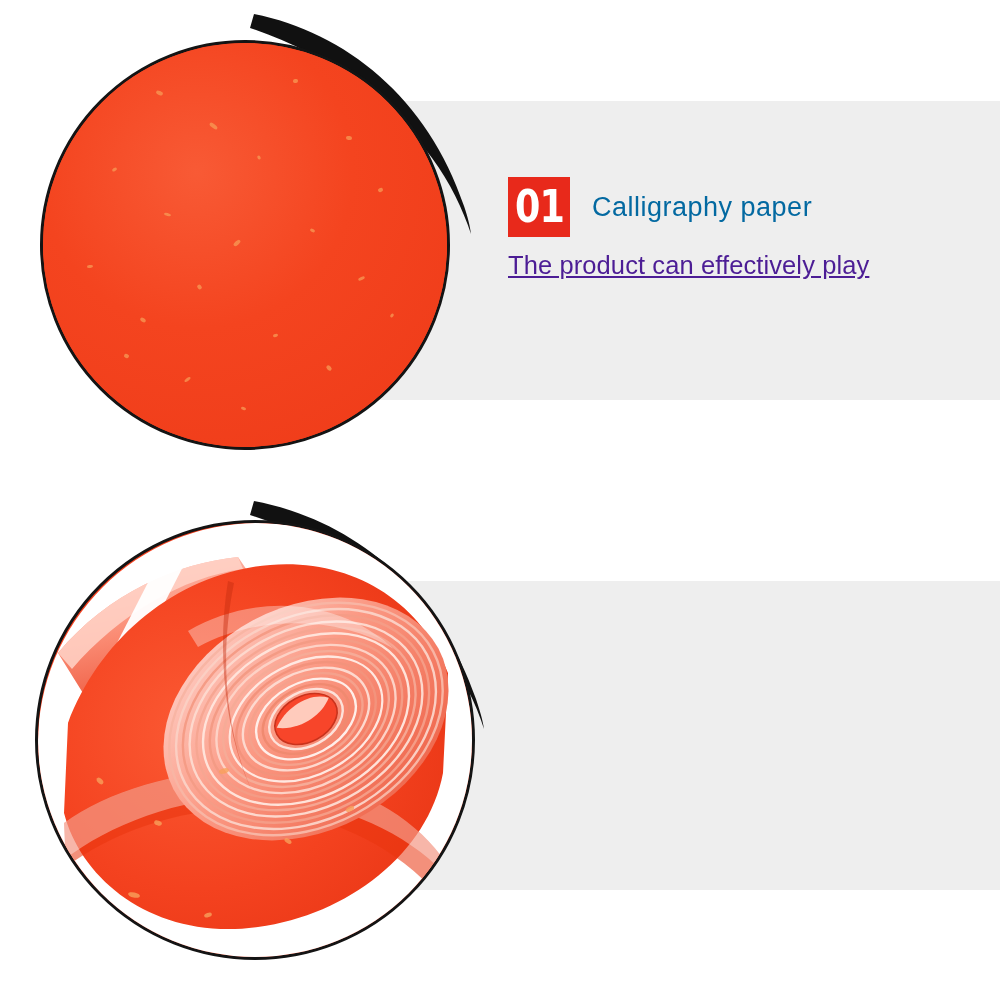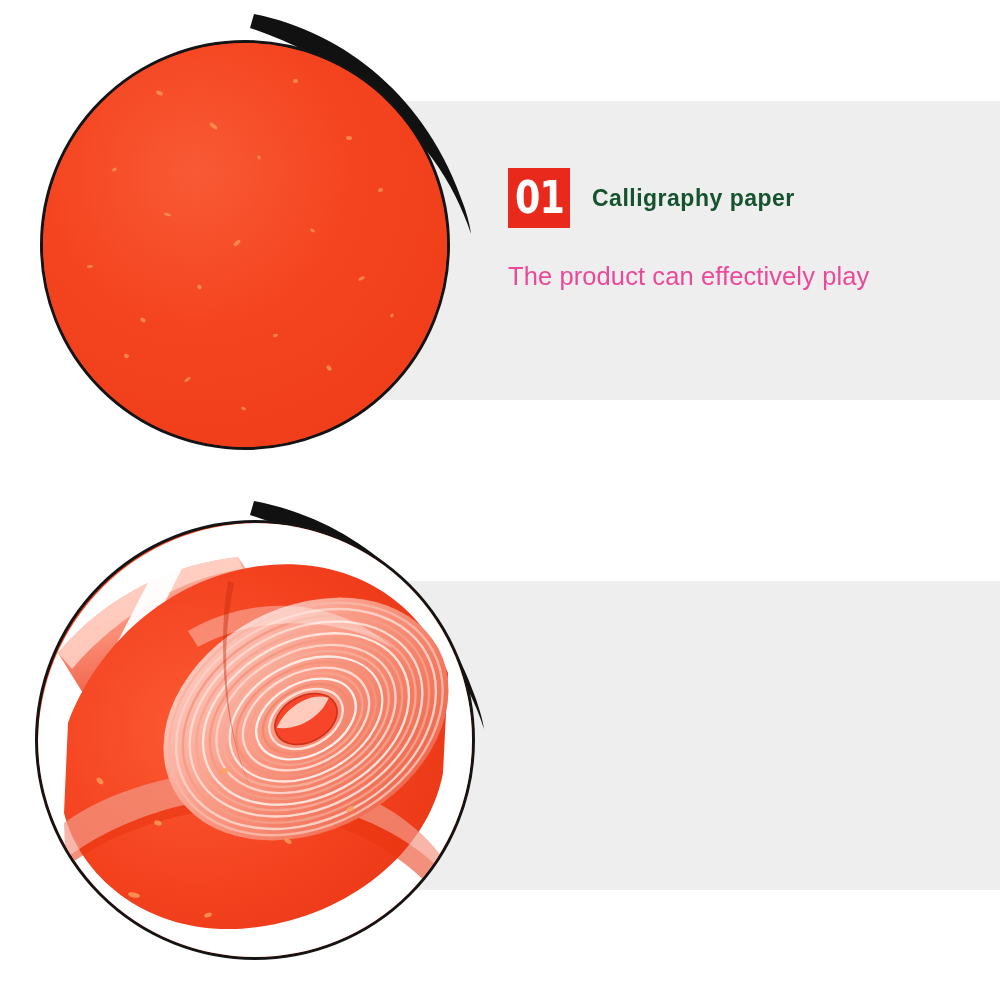--- a/index.html
+++ b/index.html
@@ -54,21 +54,21 @@
     border-radius: 45%;
   }
 
   
   .crescent { position: absolute; overflow: visible; }
   #crescent-1 { left: 250px; top: 10px;  width: 250px; height: 240px; }
   #crescent-2 { left: 250px; top: 495px; width: 265px; height: 250px; }
 
   
   .feature-text { position: absolute; }
-  #text-1 { left: 508px; top: 168px; width: 420px; }
+  #text-1 { left: 508px; top: 177px; width: 420px; }
   #text-2 { left: 508px; top: 640px; width: 450px; }
 
   .head-row {
     display: flex;
     align-items: center;
     gap: 22px;
   }
   .num-badge {
     position: relative;
     width: 62px;
@@ -96,33 +96,34 @@
     z-index: 3;
     width: 2px;
     height: 118px;
     background: rgba(255,255,255,.85);
     right: 6px;
     bottom: -28px;
     transform: rotate(42deg);
     transform-origin: bottom center;
   }
   .feature-title {
-    color: #14532d;
-    font-size: 23px;
-    font-weight: bold;
+    color: #0369a1;
+    font-size: 27px;
+    font-weight: normal;
     letter-spacing: .5px;
     white-space: nowrap;
     line-height: 1;
   }
   .feature-body {
-    margin-top: 30px;
-    color: #ec4899;
+    margin-top: 10px;
+    color: #4c1d95;
     font-size: 25.5px;
     line-height: 1.48;
     letter-spacing: .1px;
+    text-decoration: underline;
   }
   .feature-body p { margin: 0; }
 </style>
 </head>
 <body>
 
 <div id="canvas">
 
   <div class="panel" id="panel-1"></div>
 

